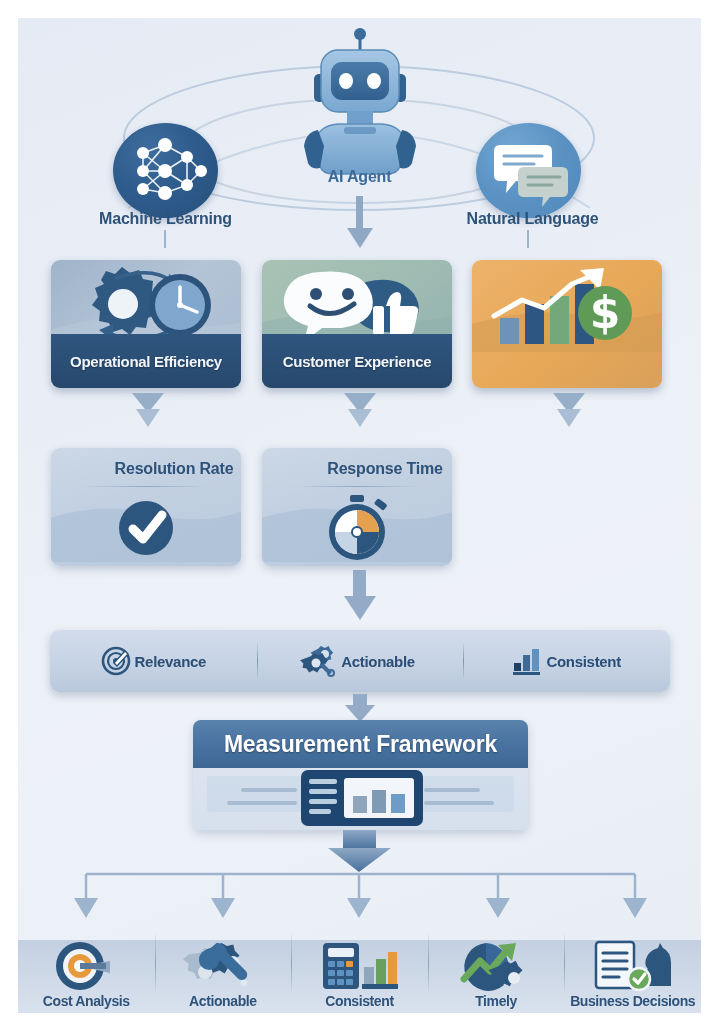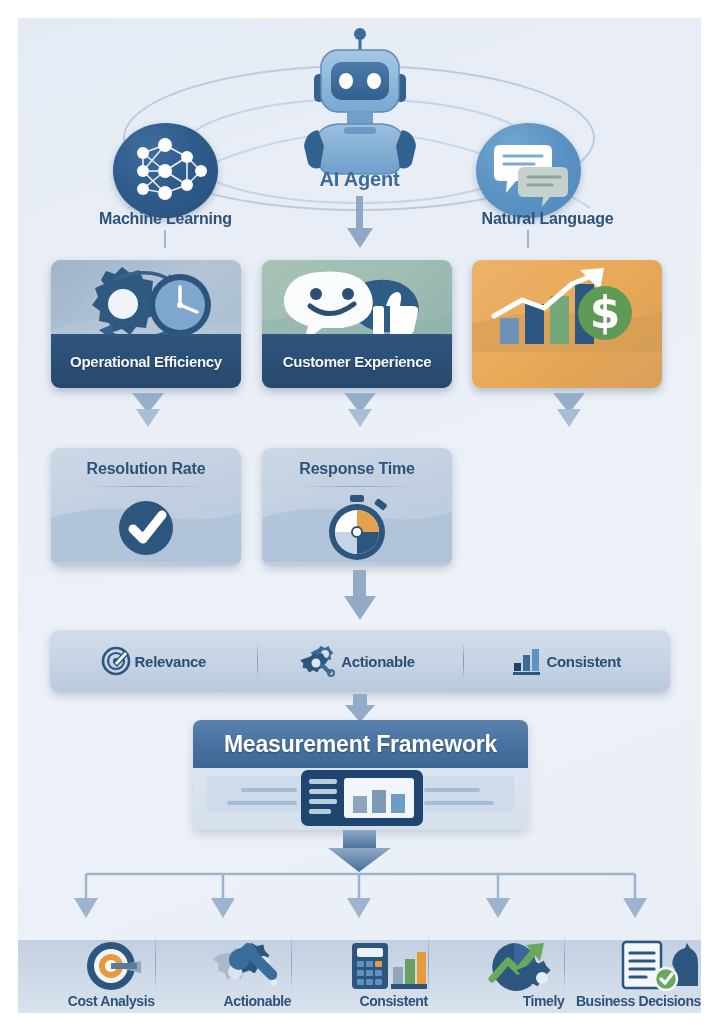--- a/index.html
+++ b/index.html
@@ -28,22 +28,22 @@
   .node-circle{
     position:absolute;border-radius:50%;
     box-shadow:0 3px 7px rgba(40,70,110,.28);
   }
   #ml-circle{left:95px;top:105px;width:105px;height:95px;
     background:radial-gradient(ellipse at 35% 28%,#3f6e9e 0%,#2e5c8c 45%,#27507c 100%);}
   #nl-circle{left:458px;top:105px;width:105px;height:95px;
     background:radial-gradient(ellipse at 35% 28%,#74a7d2 0%,#5a92c3 50%,#5189bd 100%);}
 
   #ml-label{left:50px;top:192px;width:195px;font-size:16px;}
-  #nl-label{left:432px;top:192px;width:195px;font-size:16px;}
-  #ai-label{left:244px;top:150px;width:195px;font-size:20px;color:#3b6a9b;}
+  #nl-label{left:417px;top:192px;width:195px;font-size:16px;}
+  #ai-label{left:244px;top:150px;width:195px;font-size:16px;color:#3b6a9b;}
 
   .stem{position:absolute;width:2px;background:#9db4cf;}
 
   
   #cards{position:absolute;left:32px;top:228px;width:620px;height:145px;}
   .card{
     position:absolute;top:14px;width:190px;height:128px;border-radius:9px;
     box-shadow:0 4px 9px rgba(45,72,108,.30);
     overflow:hidden;
   }
@@ -63,21 +63,21 @@
 
   
   #metrics{position:absolute;left:32px;top:430px;width:620px;height:120px;}
   .mcard{
     position:absolute;top:0;width:190px;height:118px;border-radius:9px;
     background:linear-gradient(165deg,#ccd8e6 0%,#c2d0e1 40%,#b9c9dd 100%);
     box-shadow:0 3px 8px rgba(50,78,115,.25);overflow:hidden;
   }
   #m0{left:1px;} #m1{left:212px;} #m2{left:422px;}
   .mcard-title{
-    position:absolute;left:0;top:12px;width:100%;font-size:16px;
+    position:absolute;left:0;top:12px;width:100%;font-size:16px;padding-left:28px;
   }
   .mcard-rule{
     position:absolute;left:34px;top:38px;width:122px;height:1px;
     background:linear-gradient(90deg,rgba(140,165,195,0),#8fa7c4,rgba(140,165,195,0));
   }
   .mcard-art{position:absolute;left:0;top:44px;width:100%;height:70px;}
 
   
   #criteria{
     position:absolute;left:32px;top:612px;width:620px;height:62px;border-radius:9px;
@@ -117,21 +117,21 @@
   #outcomes{
     position:absolute;left:0px;top:900px;width:683px;height:95px;
     display:flex;align-items:flex-end;
   }
   #outcome-bg{
     position:absolute;left:0;top:22px;width:683px;height:73px;
     background:linear-gradient(180deg,#c3d0e1 0%,#ccd7e6 40%,#d9e2ee 100%);
   }
   .out{
     position:relative;flex:1;height:95px;
-    display:flex;flex-direction:column;align-items:flex-end;justify-content:flex-end;
+    display:flex;flex-direction:column;align-items:center;justify-content:flex-end;
   }
   .out + .out::before{
     content:"";position:absolute;left:0;top:14px;height:62px;width:1px;
     background:linear-gradient(180deg,rgba(110,140,180,0),#8aa2c0,rgba(110,140,180,0));
   }
   .out-art{height:54px;display:flex;align-items:flex-end;}
   .out-label{font-size:14px;padding-bottom:4px;letter-spacing:-0.4px;}
 
   svg{display:block;overflow:visible;}
 </style>

